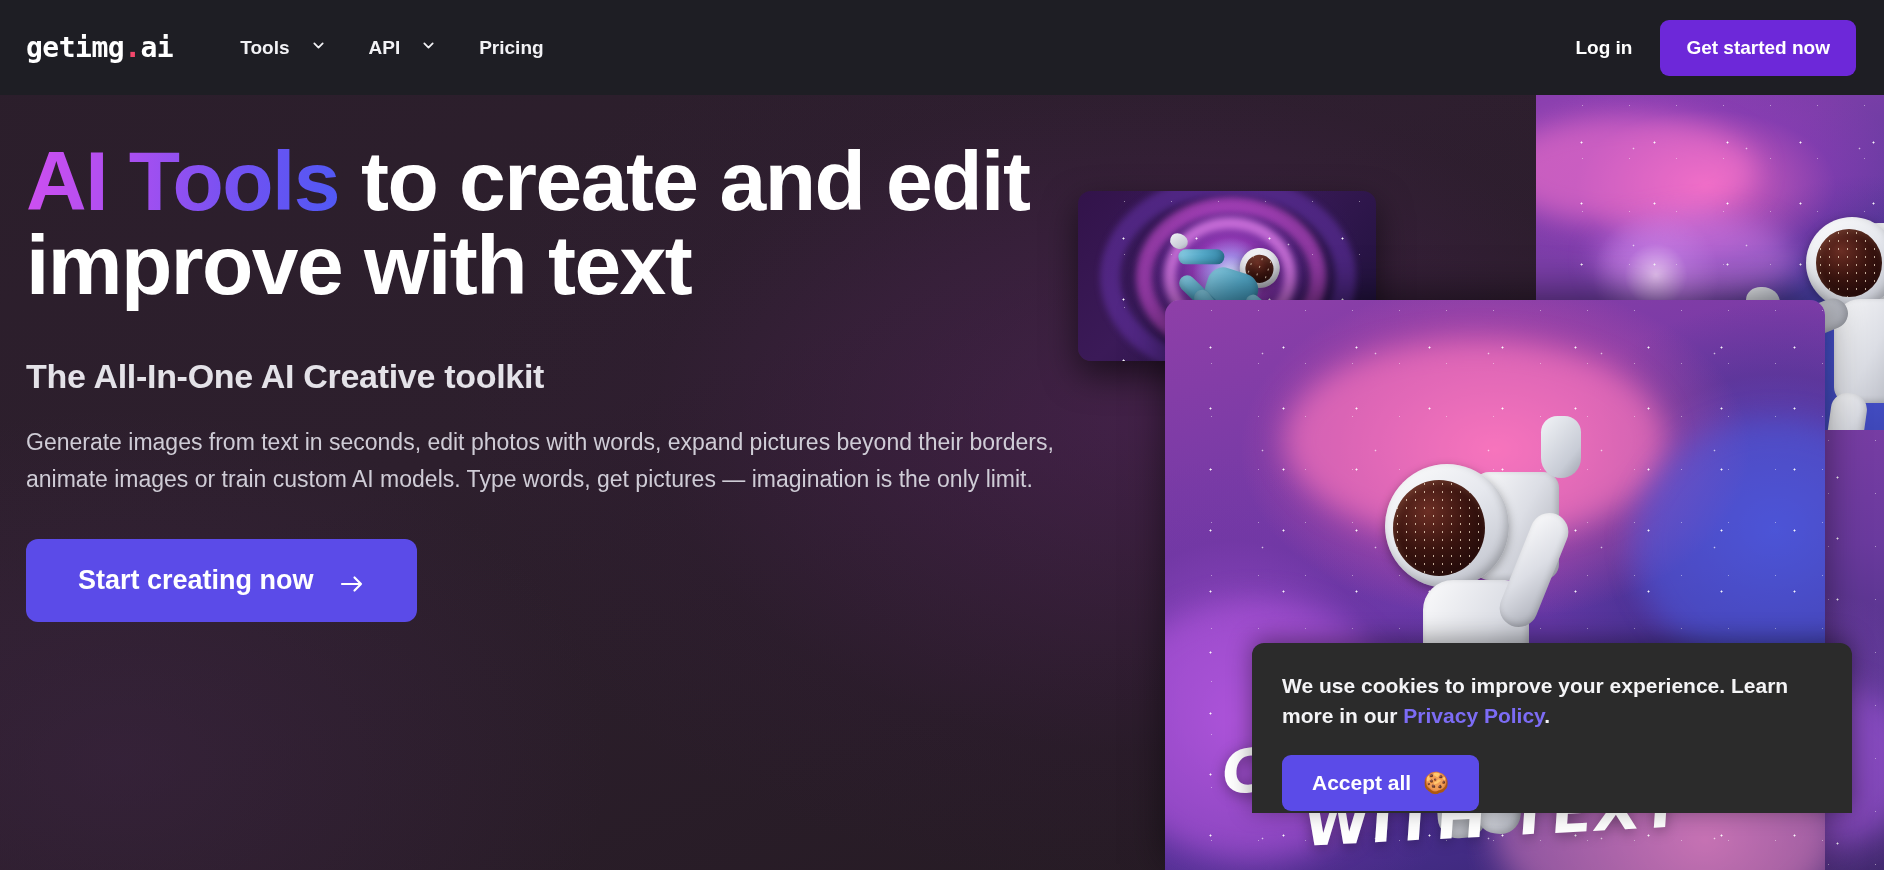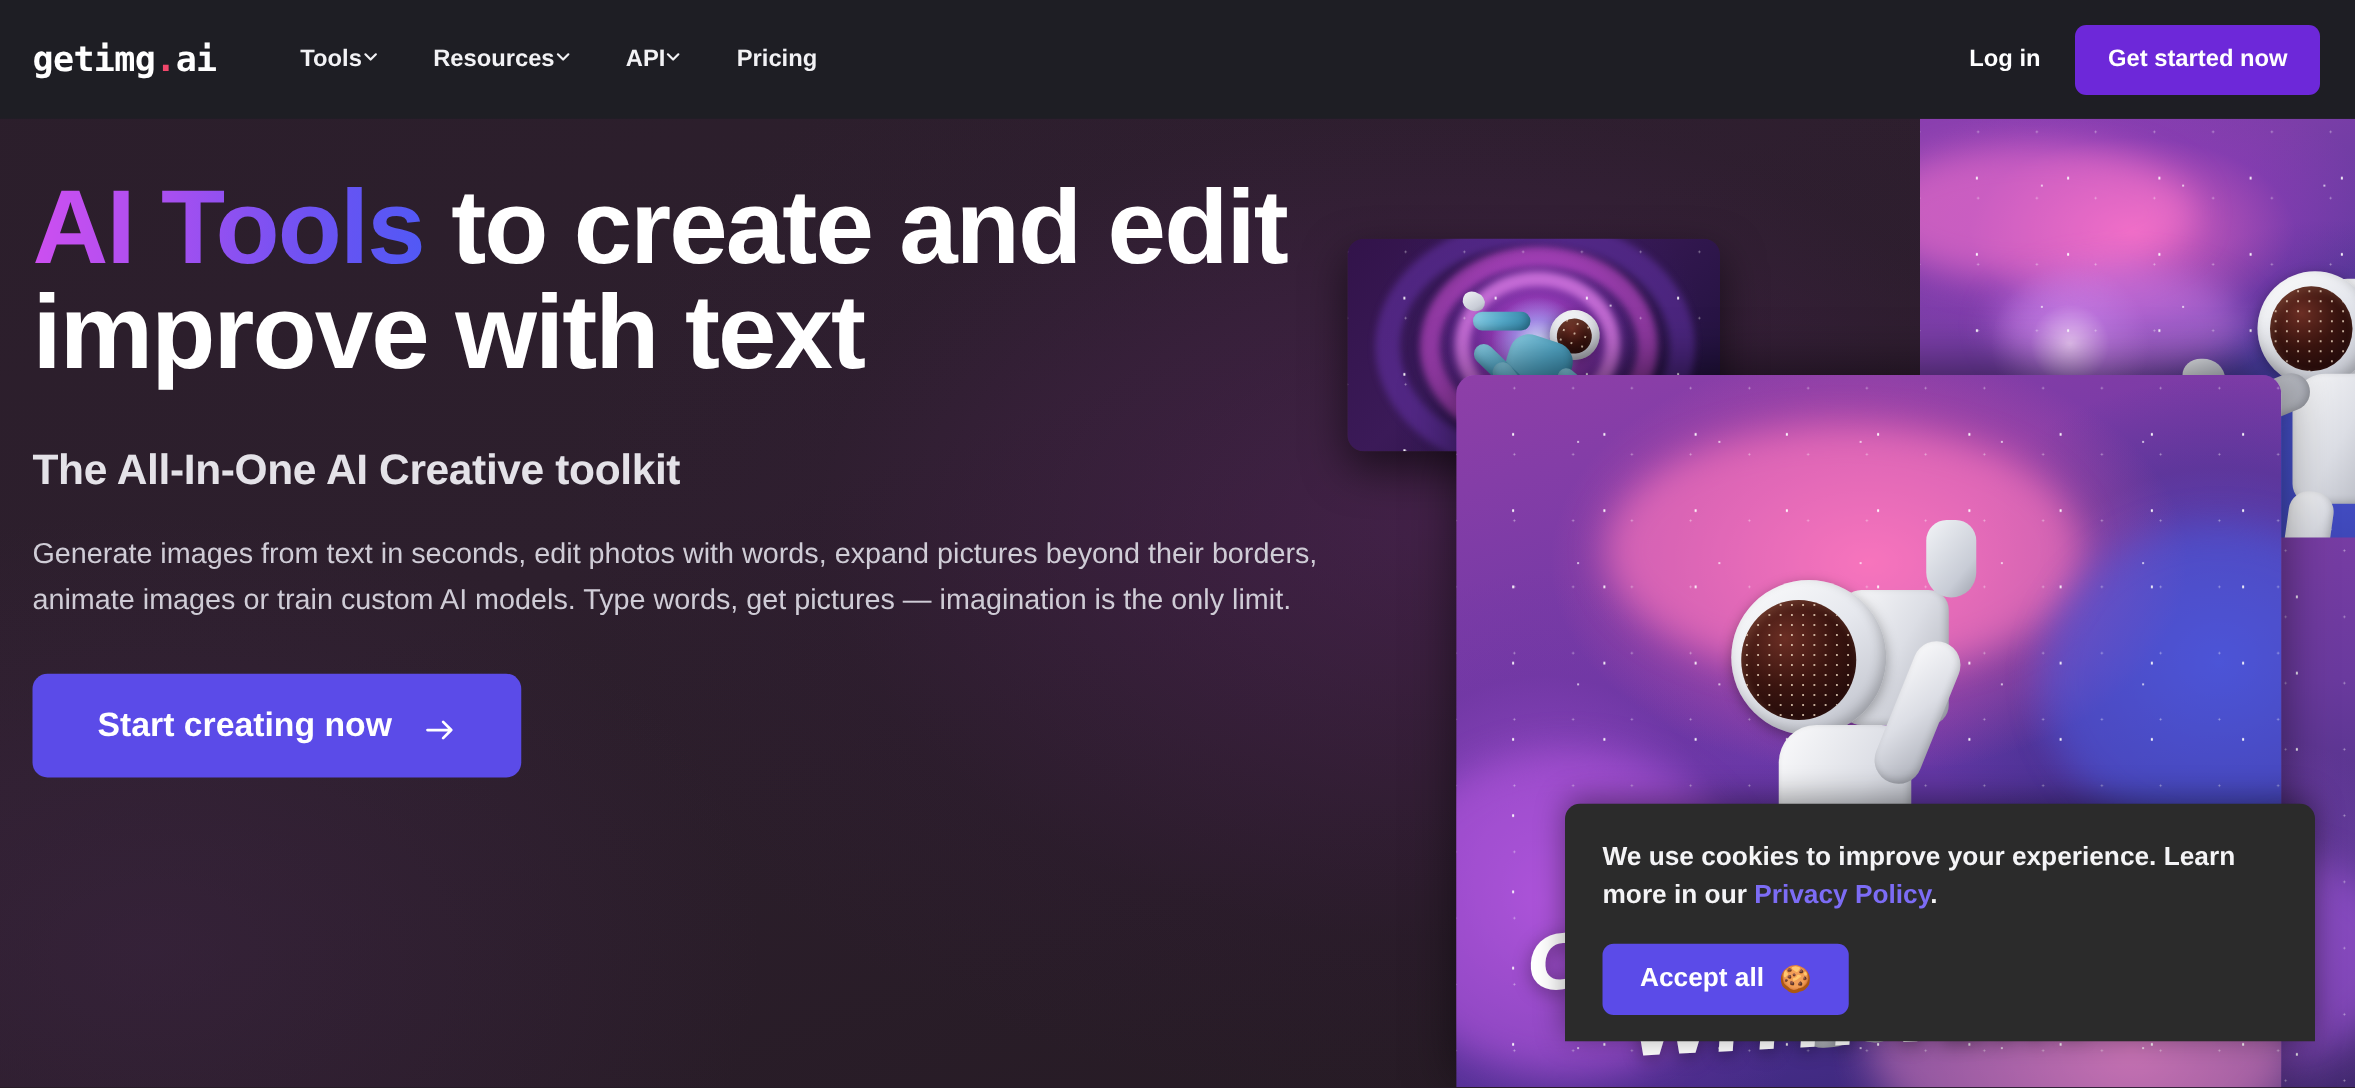--- a/index.html
+++ b/index.html
@@ -48,21 +48,21 @@
 
   .nav-links {
     display: flex;
     align-items: center;
     margin-left: 45px;
     gap: 0px;
   }
   .nav-item {
     display: flex;
     align-items: center;
-    gap: 0;
+    gap: 22px;
     padding: 10px 22px;
     font-size: 19px;
     font-weight: 700;
     color: #f2f2f5;
     cursor: pointer;
     white-space: nowrap;
   }
   .nav-item .chev {
     display: inline-block;
     width: 13px; height: 13px;
@@ -305,21 +305,21 @@
     cursor: pointer;
     font-family: "Liberation Sans", sans-serif;
     white-space: nowrap;
   }
   .cta-main .arrow { display: block; width: 25px; height: 20px; }
 
   
   .cookie {
     position: absolute;
     left: 1252px; top: 643px;
-    width: 600px; height: 190px;
+    width: 600px; height: 170px;
     background: #2b2b2b;
     border-radius: 12px 12px 0 0;
     padding: 28px 30px 0 30px;
     z-index: 80;
     box-shadow: 0 -4px 24px rgba(0,0,0,0.40);
   }
   .cookie-text {
     font-size: 21px;
     line-height: 1.42;
     font-weight: 700;
@@ -426,28 +426,20 @@
     <div class="nav-links">
       <div class="nav-item">
         <span>Tools</span>
         <span class="chev">
           <svg viewBox="0 0 14 14" width="13" height="13">
               <path d="M2.5 4.8 L7 9.3 L11.5 4.8" fill="none" stroke="#f2f2f5" stroke-width="1.9" stroke-linecap="round" stroke-linejoin="round"></path>
             </svg>
         </span>
       </div>
       <div class="nav-item">
-        <span>Resources</span>
-        <span class="chev">
-          <svg viewBox="0 0 14 14" width="13" height="13">
-              <path d="M2.5 4.8 L7 9.3 L11.5 4.8" fill="none" stroke="#f2f2f5" stroke-width="1.9" stroke-linecap="round" stroke-linejoin="round"></path>
-            </svg>
-        </span>
-      </div>
-      <div class="nav-item">
         <span>API</span>
         <span class="chev">
           <svg viewBox="0 0 14 14" width="13" height="13">
               <path d="M2.5 4.8 L7 9.3 L11.5 4.8" fill="none" stroke="#f2f2f5" stroke-width="1.9" stroke-linecap="round" stroke-linejoin="round"></path>
             </svg>
         </span>
       </div>
       <div class="nav-item">
         <span>Pricing</span>
       </div>

